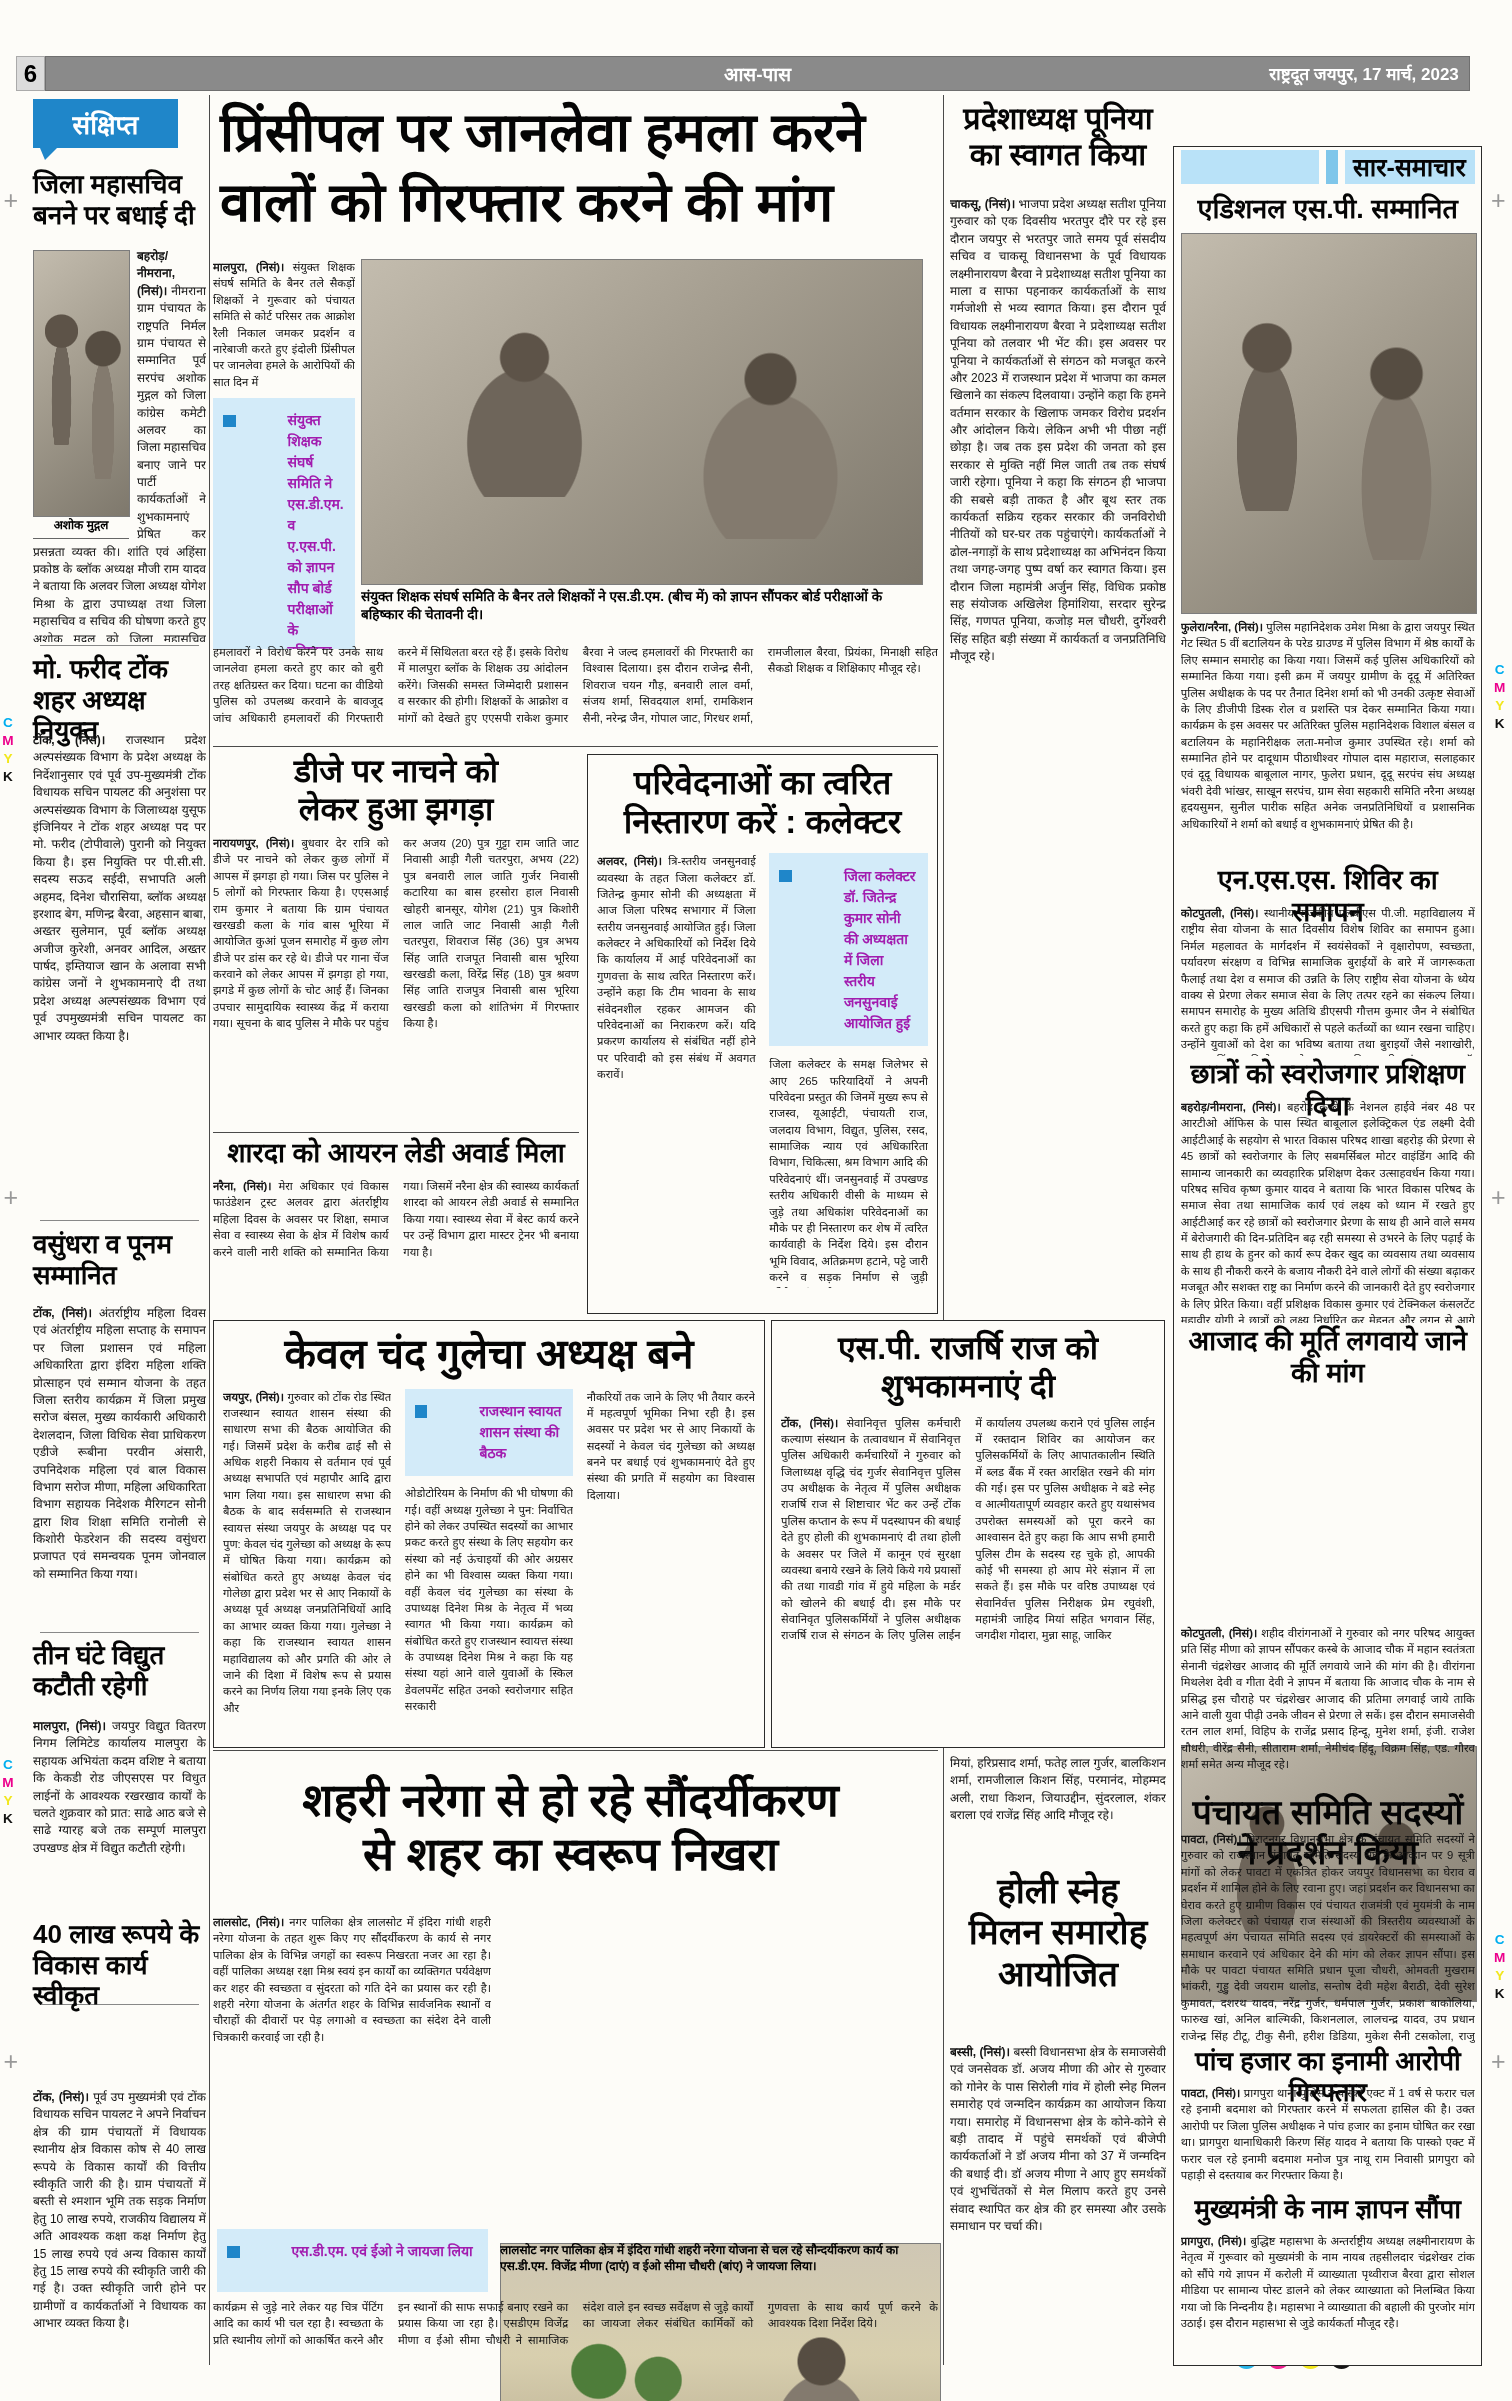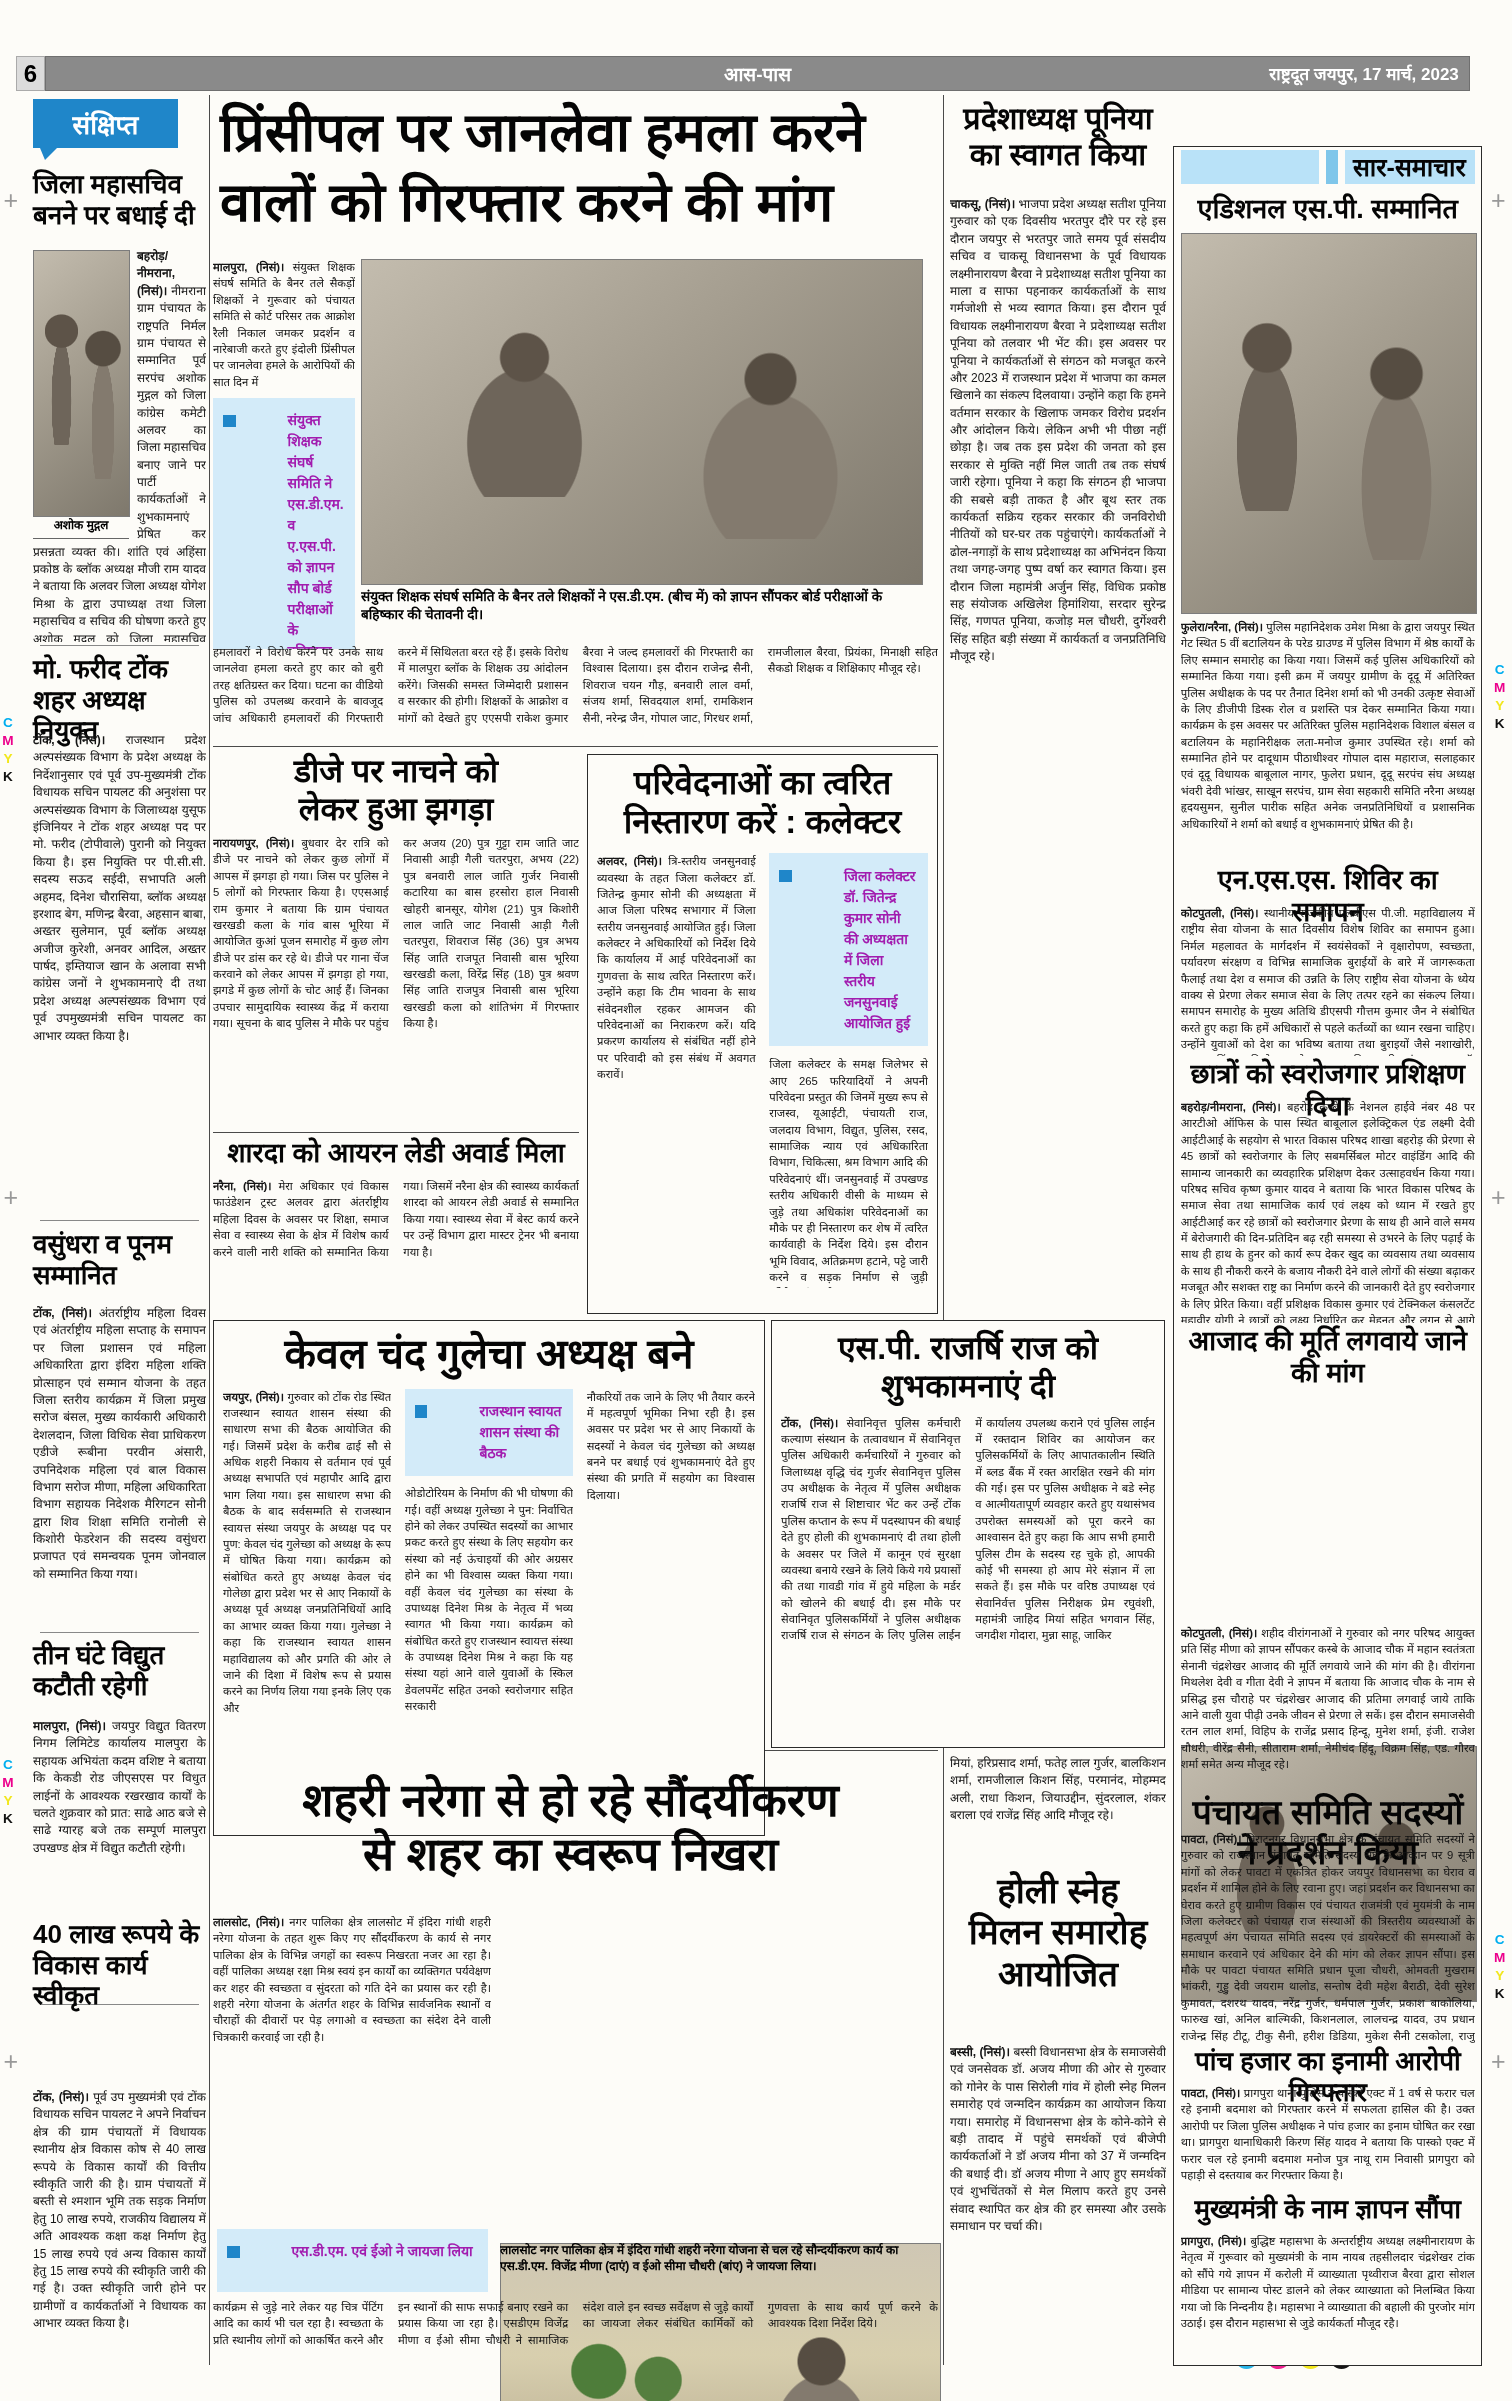--- a/index.html
+++ b/index.html
@@ -215,21 +215,21 @@
     <div>
       <div class="hl">
         <span class="hlsq"></span>
         <span class="hltx">जिला कलेक्टर डॉ. जितेन्द्र कुमार सोनी की अध्यक्षता में जिला स्तरीय जनसुनवाई आयोजित हुई</span>
       </div>
       <div class="bt" style="margin-top:10.2px;">जिला कलेक्टर के समक्ष जिलेभर से आए 265 फरियादियों ने अपनी परिवेदना प्रस्तुत की जिनमें मुख्य रूप से राजस्व, यूआईटी, पंचायती राज, जलदाय विभाग, विद्युत, पुलिस, रसद, सामाजिक न्याय एवं अधिकारिता विभाग, चिकित्सा, श्रम विभाग आदि की परिवेदनाएं थीं। जनसुनवाई में उपखण्ड स्तरीय अधिकारी वीसी के माध्यम से जुड़े तथा अधिकांश परिवेदनाओं का मौके पर ही निस्तारण कर शेष में त्वरित कार्यवाही के निर्देश दिये। इस दौरान भूमि विवाद, अतिक्रमण हटाने, पट्टे जारी करने व सड़क निर्माण से जुड़ी परिवेदनाएं आई।</div>
     </div>
   </div>
 </div>
 
-<div class="abs box" style="left:213px;top:1320px;width:552px;height:516px;">
+<div class="abs box" style="left:213px;top:1320px;width:552px;height:428px;">
   <div class="hd ctr" style="font-size:41px;">केवल चंद गुलेचा अध्यक्ष बने</div>
   <div style="display:grid;grid-template-columns:1fr 1fr 1fr;gap:13.6px;margin-top:10.2px;height:350px;overflow:hidden;">
     <div class="bt">
       <b class="dl">जयपुर, (निसं)।</b>
       <span>गुरुवार को टोंक रोड स्थित राजस्थान स्वायत शासन संस्था की साधारण सभा की बैठक आयोजित की गई। जिसमें प्रदेश के करीब ढाई सौ से अधिक शहरी निकाय से वर्तमान एवं पूर्व अध्यक्ष सभापति एवं महापौर आदि द्वारा भाग लिया गया। इस साधारण सभा की बैठक के बाद सर्वसम्मति से राजस्थान स्वायत्त संस्था जयपुर के अध्यक्ष पद पर पुण: केवल चंद गुलेच्छा को अध्यक्ष के रूप में घोषित किया गया। कार्यक्रम को संबोधित करते हुए अध्यक्ष केवल चंद गोलेछा द्वारा प्रदेश भर से आए निकायों के अध्यक्ष पूर्व अध्यक्ष जनप्रतिनिधियों आदि का आभार व्यक्त किया गया। गुलेच्छा ने कहा कि राजस्थान स्वायत शासन महाविद्यालय को और प्रगति की ओर ले जाने की दिशा में विशेष रूप से प्रयास करने का निर्णय लिया गया इनके लिए एक और</span>
     </div>
     <div>
       <div class="hl">
         <span class="hlsq"></span>
         <span class="hltx">राजस्थान स्वायत शासन संस्था की बैठक</span>

